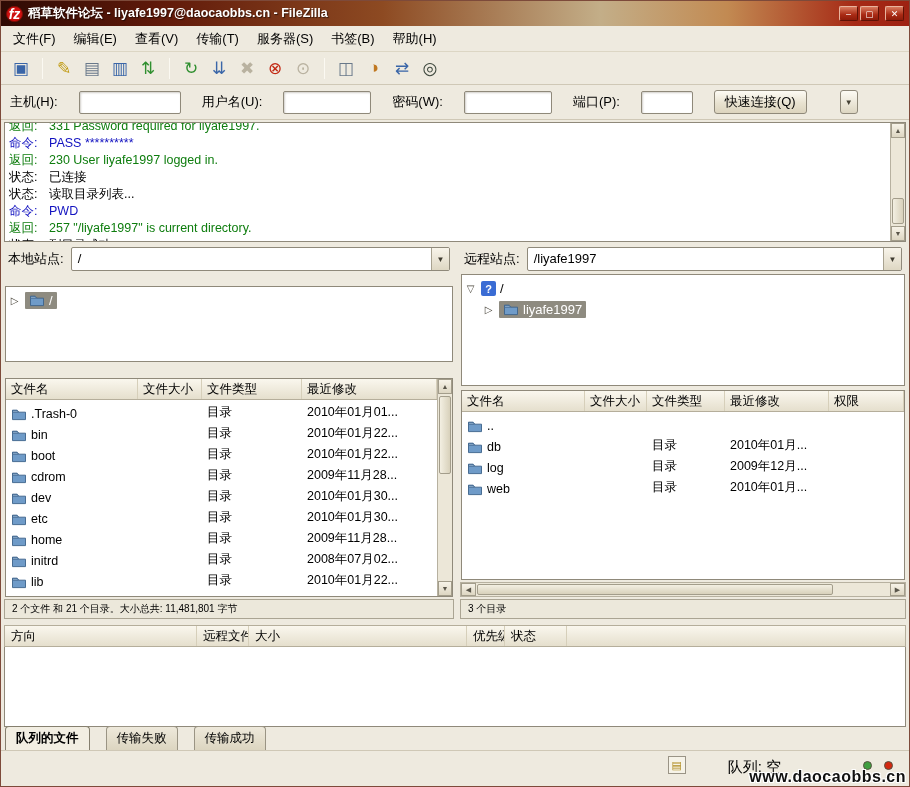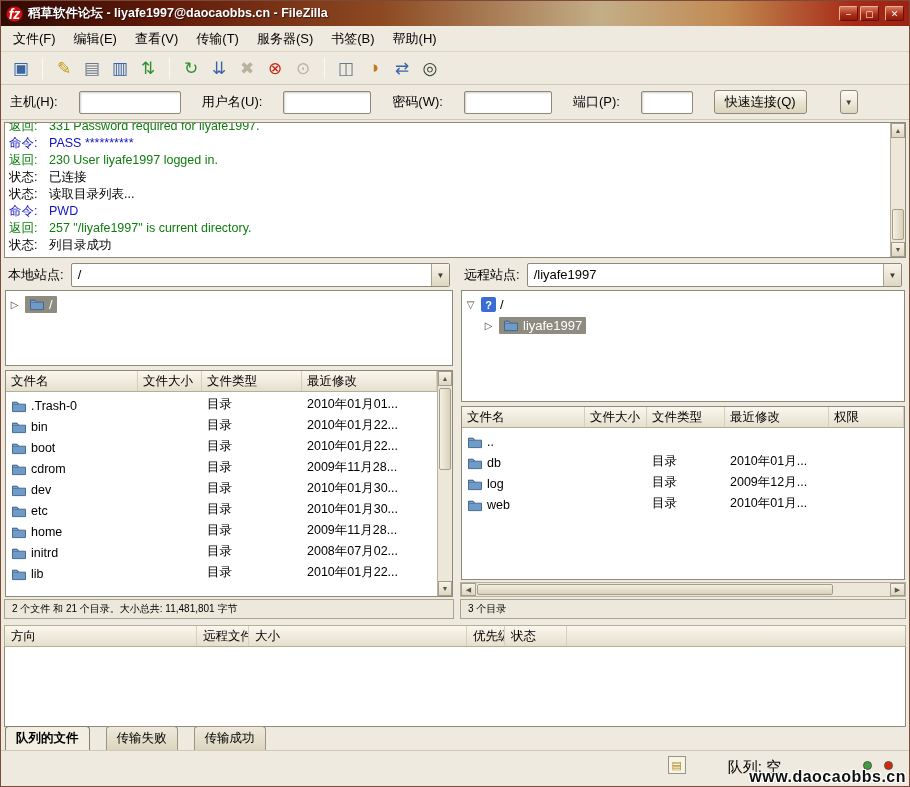--- a/index.html
+++ b/index.html
@@ -35,21 +35,21 @@
   input.tinput { height:23px; background:#fff; border:1px solid #8f897a; border-radius:2px; padding:0 4px;
     font:13px "Liberation Sans",sans-serif; box-shadow:inset 1px 1px 2px rgba(120,115,100,.35); }
   .w-host{width:102px} .w-user{width:88px} .w-pass{width:88px} .w-port{width:52px}
   .qc-btn { height:24px; padding:0 10px; font-size:13px; color:#000;
     background:linear-gradient(#fdfbf4,#e8e2d0 55%,#dcd4be); border:1px solid #8f897a; border-radius:3px; }
   .qc-arrow { width:18px; height:24px; margin-left:12px; display:flex; align-items:center; justify-content:center;
     background:linear-gradient(#fdfbf4,#ddd6c2); border:1px solid #8f897a; border-radius:3px; font-size:8px; color:#454134; }
   .qc-arrow::before { content:"▼"; }
 
   
-  .log-box { height:136px; flex-shrink:0; margin:2px 3px; background:#fff; border:1px solid #8f897a; display:flex; overflow:hidden; }
+  .log-box { height:120px; flex-shrink:0; margin:2px 3px; background:#fff; border:1px solid #8f897a; display:flex; overflow:hidden; }
   .log-lines { flex:1; padding:0 4px; overflow:hidden; margin-top:-5px; }
   .log-line { display:flex; height:17px; line-height:17px; font-size:12.5px; white-space:nowrap; }
   .log-prefix { width:40px; flex-shrink:0; }
   .log-status{color:#000} .log-command{color:#1212c0} .log-response{color:#0e7d0e}
 
   
   .vscroll { width:15px; flex-shrink:0; background:#ece7d8; border-left:1px solid #b7b1a0; display:flex; flex-direction:column; }
   .sbtn { height:15px; width:100%; flex-shrink:0; background:linear-gradient(#f7f3e8,#ddd6c2); border:1px solid #a39d8b;
     font-size:7px; color:#5a564a; display:flex; align-items:center; justify-content:center; }
   .sbtn.up::before{content:"▲"} .sbtn.down::before{content:"▼"} .sbtn.left::before{content:"◀"} .sbtn.right::before{content:"▶"}
@@ -60,21 +60,21 @@
   .local-thumb { top:1%; height:42%; }
   .hscroll { height:15px; flex-shrink:0; margin-top:2px; display:flex; background:#ece7d8; border:1px solid #b7b1a0; }
   .hscroll .sbtn { width:15px; height:100%; }
   .hscroll .strack { flex:1; position:relative; }
   .hthumb { position:absolute; top:1px; bottom:1px; left:1px; width:86%; background:linear-gradient(#f3efe2,#d8d1bb);
     border:1px solid #a39d8b; border-radius:2px; }
 
   
   .main { flex:1; display:flex; padding:0 3px; overflow:hidden; }
   .pane { display:flex; flex-direction:column; overflow:hidden; }
-  .pane.local { width:450px; flex-shrink:0; }
+  .pane.local { width:450px; flex-shrink:0;gap:12px; }
   .psplit { width:6px; flex-shrink:0; }
   .pane.remote { flex:1; }
   .site-bar { height:30px; flex-shrink:0; display:flex; align-items:center; gap:7px; padding:3px 4px; font-size:13px; }
   .combo { flex:1; height:24px; display:flex; background:#fff; border:1px solid #8f897a; border-radius:2px; overflow:hidden; }
   .combo-val { flex:1; padding:3px 6px; font-size:13px; white-space:nowrap; overflow:hidden; }
   .combo-btn { width:18px; flex-shrink:0; background:linear-gradient(#f8f4ea,#ded7c3); border-left:1px solid #a8a290;
     display:flex; align-items:center; justify-content:center; font-size:8px; color:#3f3b30; }
   .combo-btn::before{content:"▼";}
 
   .tree-box { flex-shrink:0; background:#fff; border:1px solid #8f897a; margin:0 1px; padding:3px 2px; overflow:hidden; }

